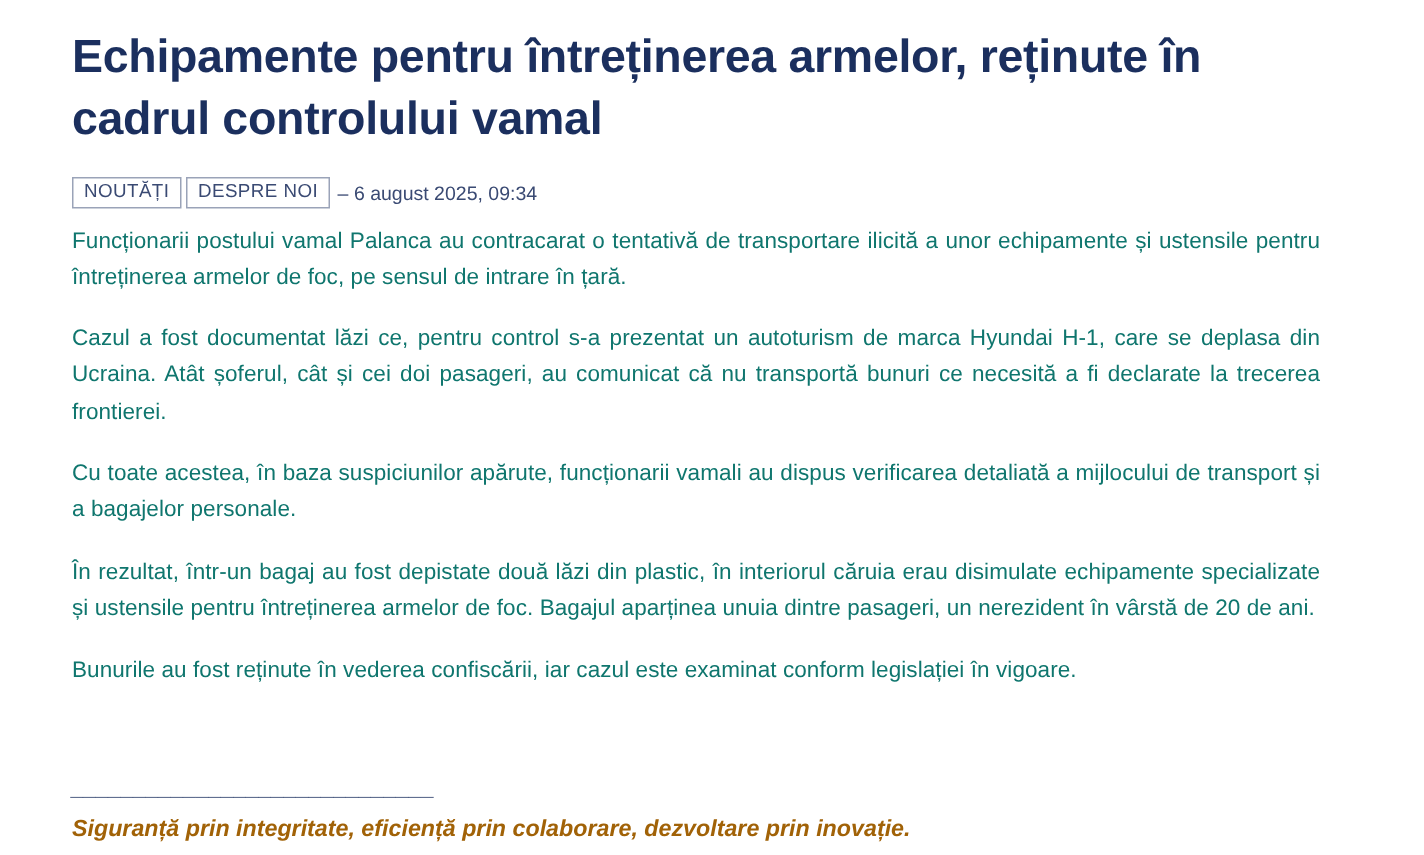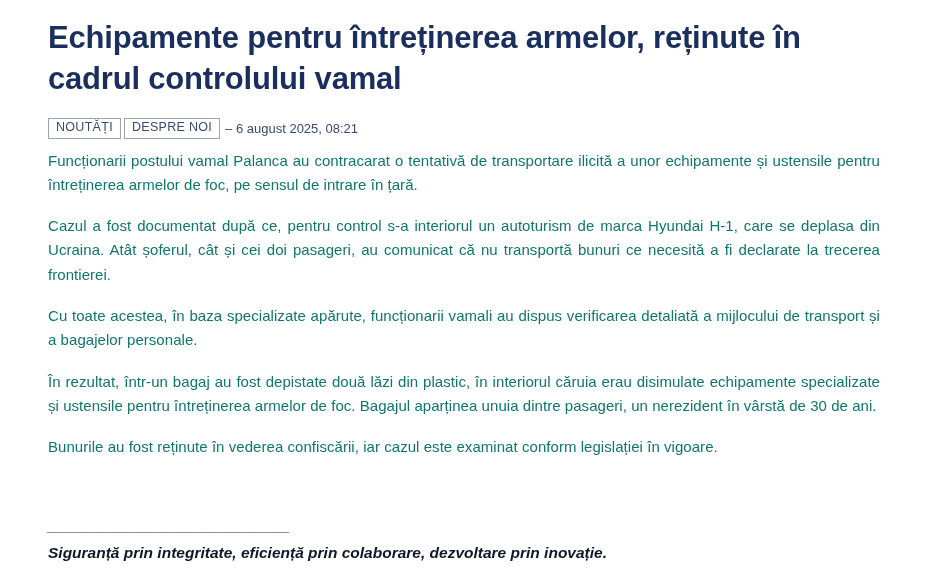--- a/index.html
+++ b/index.html
@@ -69,42 +69,42 @@
     font-size: 15px;
     line-height: 1;
     color: #2c3f6b;
     letter-spacing: 0px;
     margin-bottom: 9px;
     font-family: "Liberation Sans", sans-serif;
   }
   .slogan {
     font-size: 15.5px;
     font-weight: bold;
-    color: #0f172a;
+    color: #a16207;
     line-height: 1.4;
   }
 </style>
 </head>
 <body>
 
 <div class="page">
 
   <h1 class="article-title">Echipamente pentru întreținerea armelor, reținute în cadrul controlului vamal</h1>
 
   <div class="meta-row">
     <span class="tag">NOUTĂȚI</span>
     <span class="tag">DESPRE NOI</span>
-    <span class="meta-date">– 6 august 2025, 08:21</span>
+    <span class="meta-date">– 6 august 2025, 09:34</span>
   </div>
 
   <div class="article-body">
     <p class="body-text">Funcționarii postului vamal Palanca au contracarat o tentativă de transportare ilicită a unor echipamente și ustensile pentru întreținerea armelor de foc, pe sensul de intrare în țară.</p>
-    <p class="body-text">Cazul a fost documentat după ce, pentru control s-a interiorul un autoturism de marca Hyundai H-1, care se deplasa din Ucraina. Atât șoferul, cât și cei doi pasageri, au comunicat că nu transportă bunuri ce necesită a fi declarate la trecerea frontierei.</p>
-    <p class="body-text">Cu toate acestea, în baza specializate apărute, funcționarii vamali au dispus verificarea detaliată a mijlocului de transport și a bagajelor personale.</p>
-    <p class="body-text">În rezultat, într-un bagaj au fost depistate două lăzi din plastic, în interiorul căruia erau disimulate echipamente specializate și ustensile pentru întreținerea armelor de foc. Bagajul aparținea unuia dintre pasageri, un nerezident în vârstă de 30 de ani.</p>
+    <p class="body-text">Cazul a fost documentat lăzi ce, pentru control s-a prezentat un autoturism de marca Hyundai H-1, care se deplasa din Ucraina. Atât șoferul, cât și cei doi pasageri, au comunicat că nu transportă bunuri ce necesită a fi declarate la trecerea frontierei.</p>
+    <p class="body-text">Cu toate acestea, în baza suspiciunilor apărute, funcționarii vamali au dispus verificarea detaliată a mijlocului de transport și a bagajelor personale.</p>
+    <p class="body-text">În rezultat, într-un bagaj au fost depistate două lăzi din plastic, în interiorul căruia erau disimulate echipamente specializate și ustensile pentru întreținerea armelor de foc. Bagajul aparținea unuia dintre pasageri, un nerezident în vârstă de 20 de ani.</p>
     <p class="body-text">Bunurile au fost reținute în vederea confiscării, iar cazul este examinat conform legislației în vigoare.</p>
   </div>
 
   <div class="footer-block">
     <div class="divider-dashes">_____________________________</div>
     <div class="slogan">Siguranță prin integritate, eficiență prin colaborare, dezvoltare prin inovație.</div>
   </div>
 
 </div>
 

